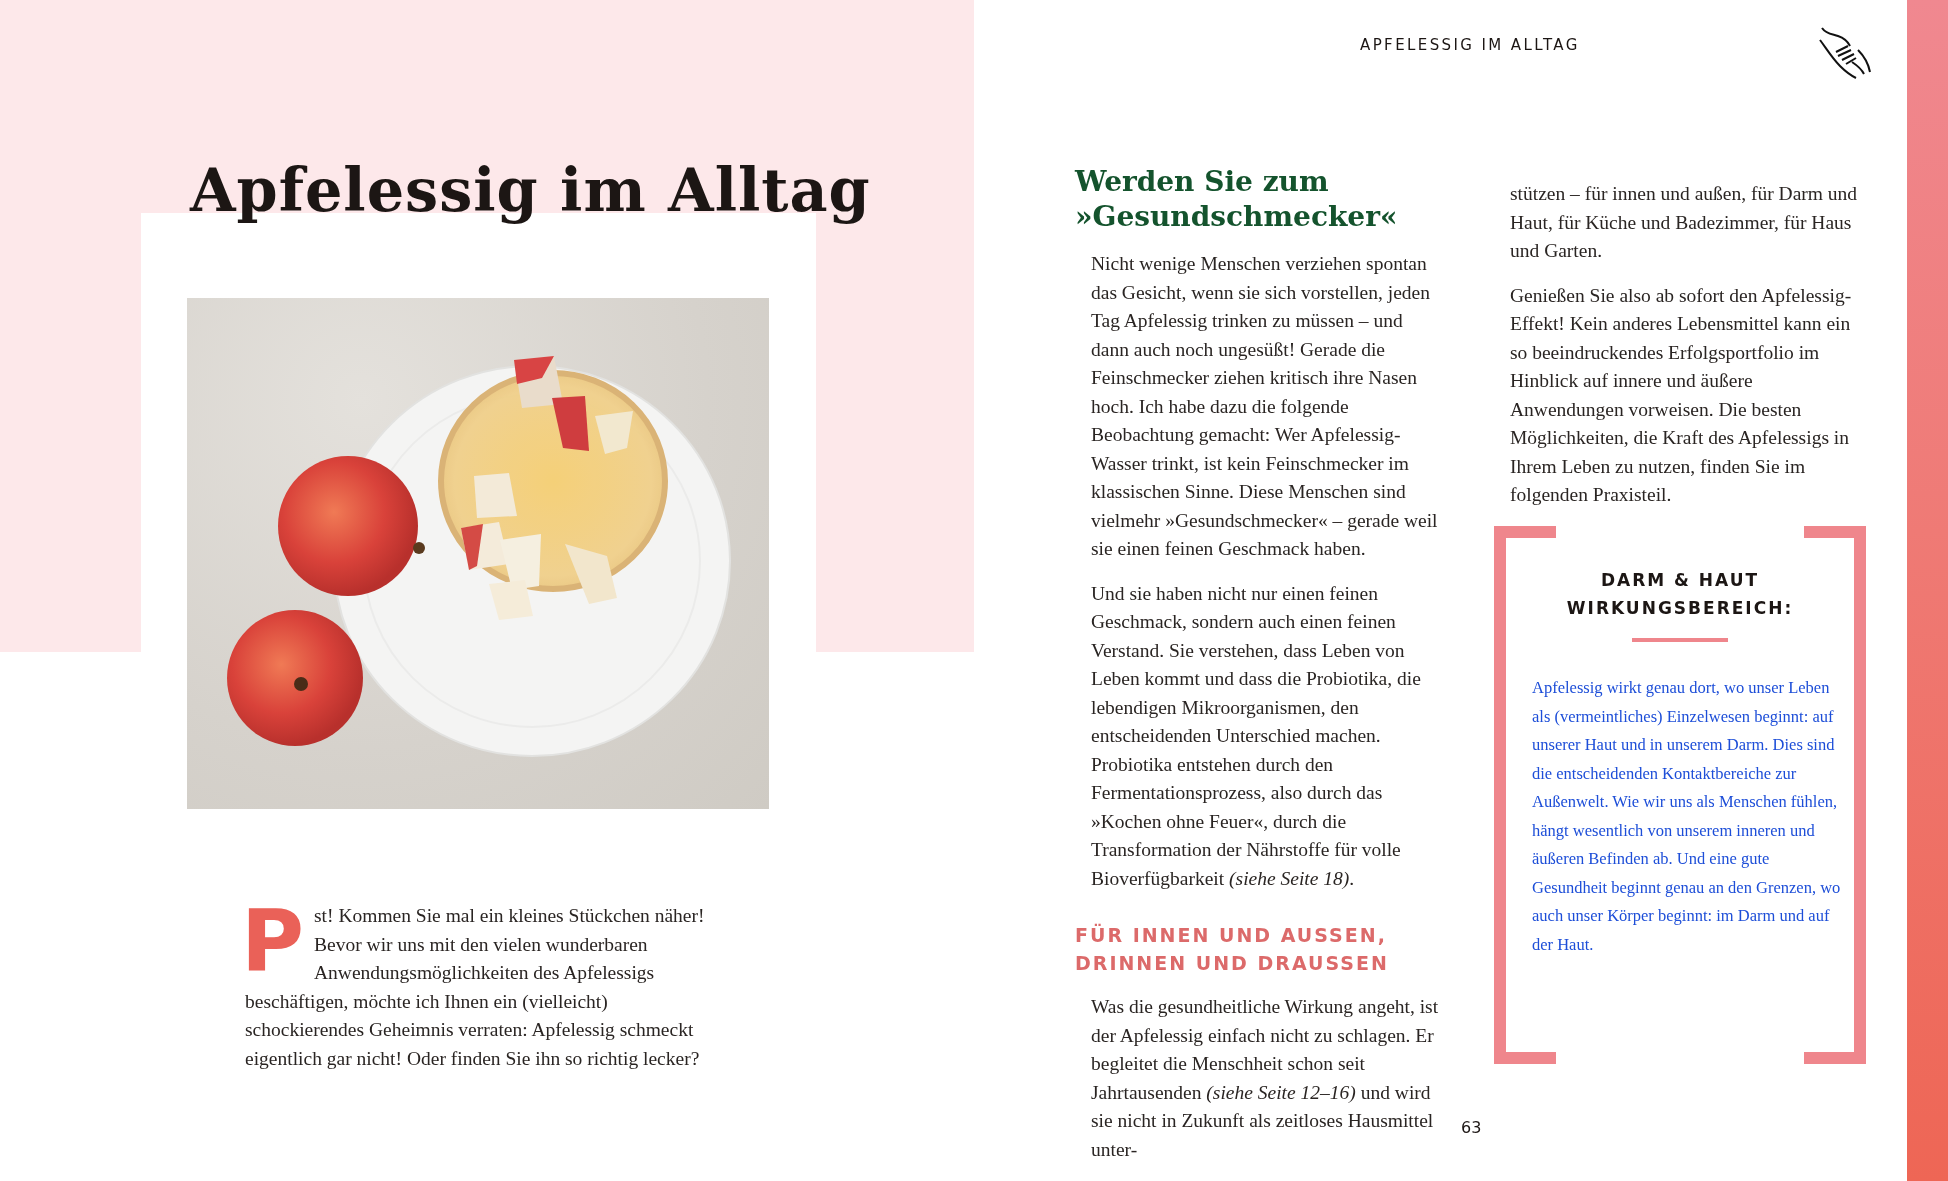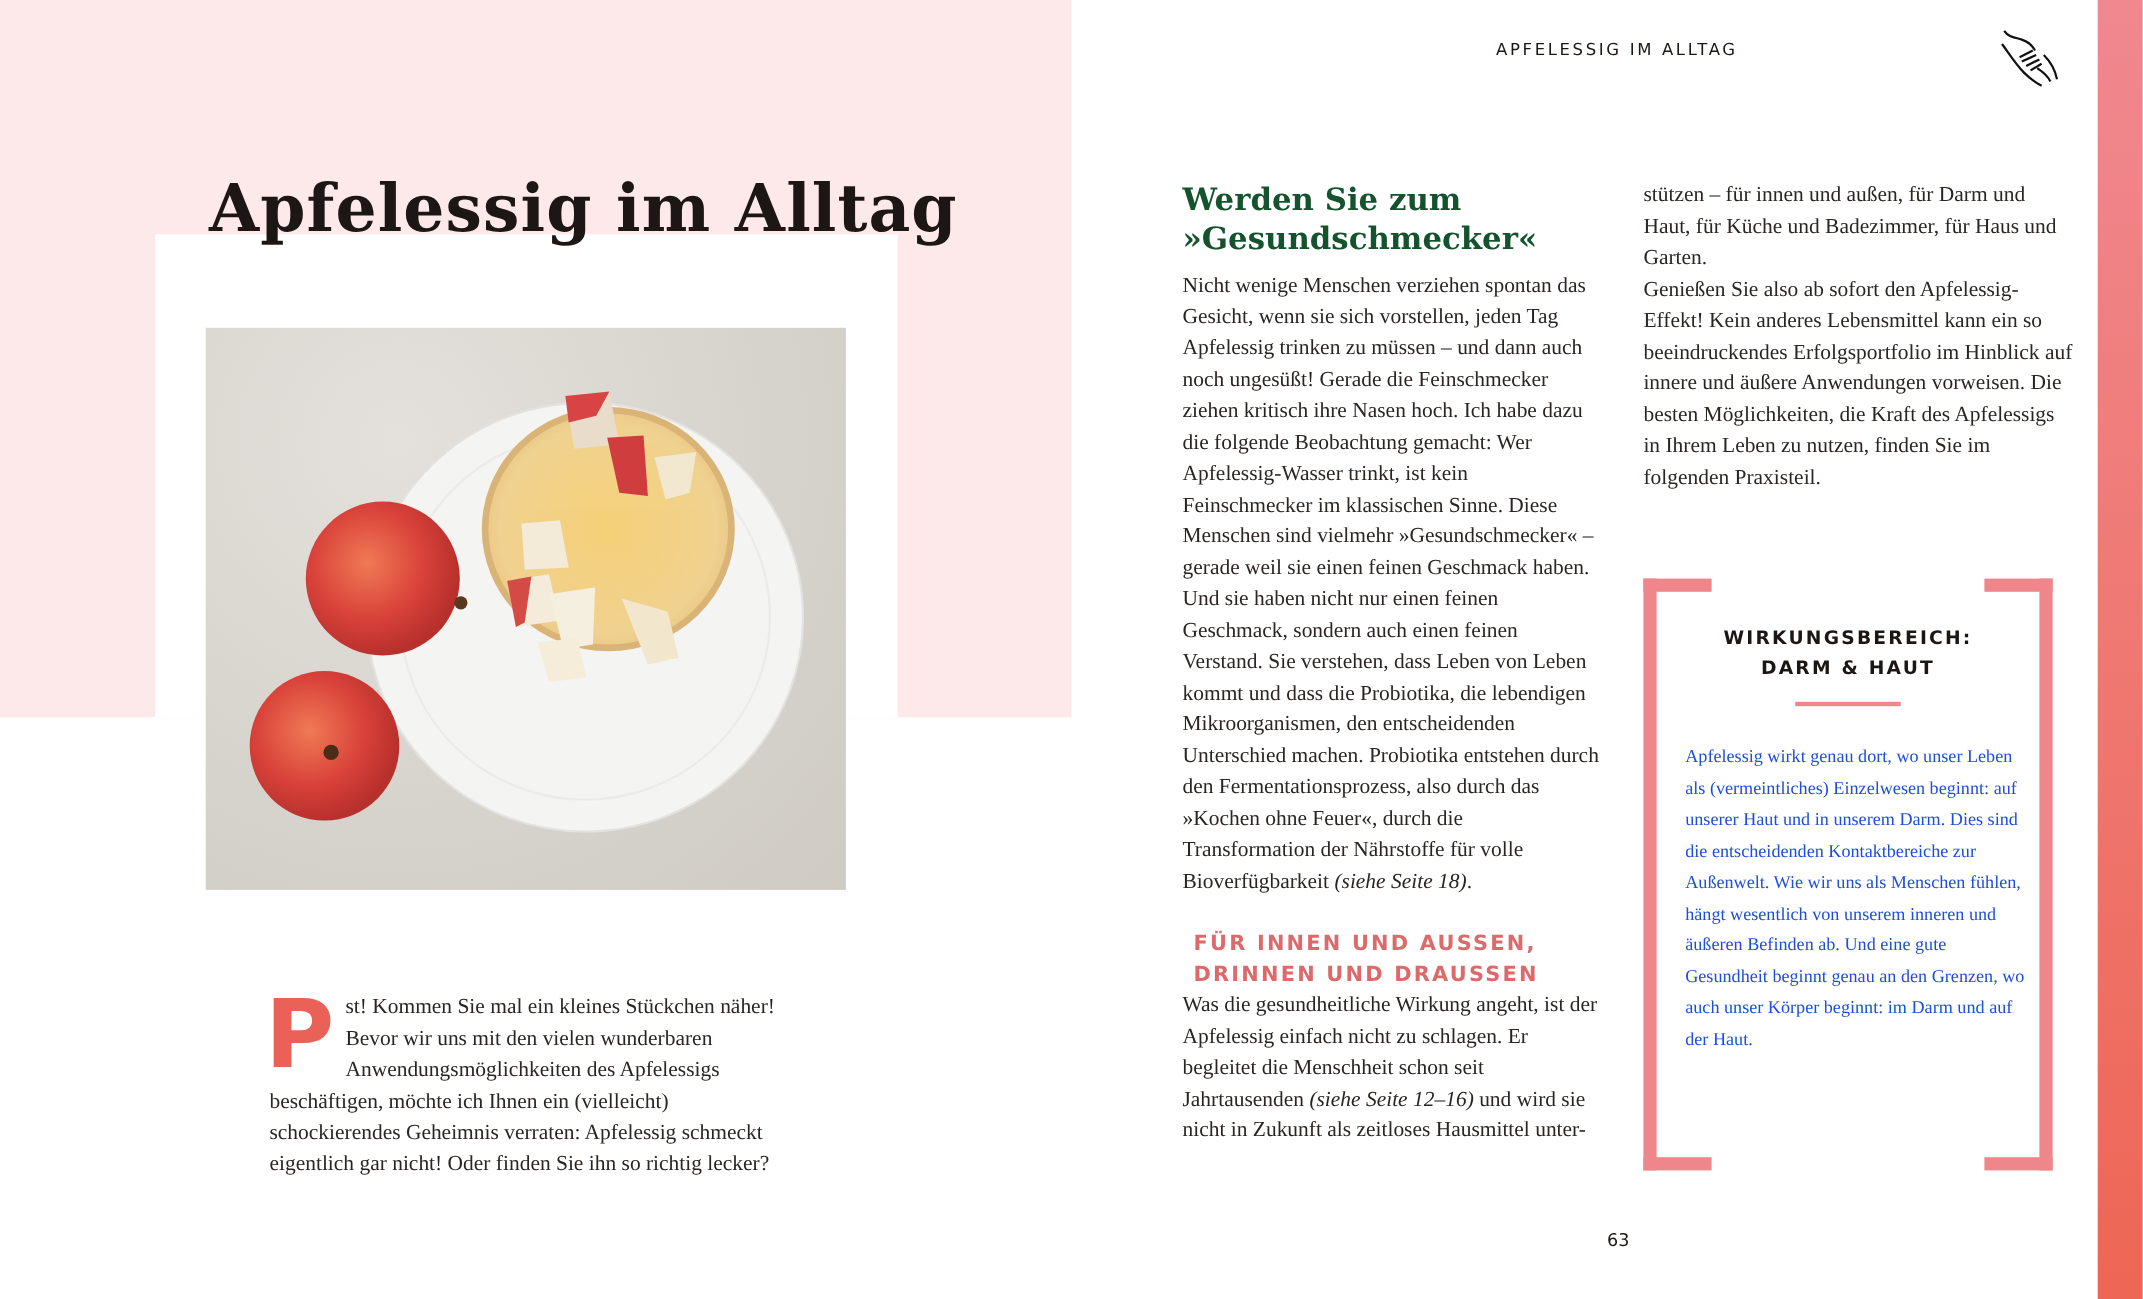--- a/index.html
+++ b/index.html
@@ -18,22 +18,22 @@
              font-size:86px; line-height:70px; margin:4px 10px 0 -4px; height:74px; }
   .running-head { position:absolute; left:1360px; top:36px; font-family:"DejaVu Sans", sans-serif; font-size:15px;
                   letter-spacing:2.4px; color:#1c1614; }
   .hand-icon { position:absolute; left:1818px; top:22px; width:56px; height:58px; }
   .edge-strip { position:absolute; left:1907px; top:0; width:41px; height:1181px;
                 background:linear-gradient(to bottom, #f08890 0%, #ef7a75 45%, #ee6655 100%); }
   .col { position:absolute; font-family:"Liberation Serif", serif; font-size:19.5px; line-height:28.5px; color:#2a2523; }
   .col-1 { left:1075px; top:164px; width:380px; }
   .col-2 { left:1494px; top:164px; width:390px; }
   .h2 { font-family:"DejaVu Serif", serif; font-weight:bold; color:#14532d; font-size:28px; line-height:35px; margin:0 0 12px 0; }
-  .h3 { font-family:"DejaVu Sans", sans-serif; font-weight:bold; color:#dc6a6a; font-size:19px; line-height:28px; letter-spacing:2px; margin:28px 0 0 10px; }
-  .col p { margin:0; }
+  .h3 { font-family:"DejaVu Sans", sans-serif; font-weight:bold; color:#dc6a6a; font-size:19px; line-height:28px; letter-spacing:2px; margin:28px 0 0 0; }
+  .col p { margin:16px; }
   .ital { font-style:italic; }
   .infobox { position:absolute; left:1494px; top:526px; width:372px; height:538px; }
   .bracket { position:absolute; top:0; width:62px; height:538px; box-sizing:border-box; }
   .bracket.left { left:0; border-left:12px solid #ef868c; border-top:12px solid #ef868c; border-bottom:12px solid #ef868c; }
   .bracket.right { right:0; border-right:12px solid #ef868c; border-top:12px solid #ef868c; border-bottom:12px solid #ef868c; }
   .box-title { position:absolute; left:0; right:0; top:40px; text-align:center; font-family:"DejaVu Sans", sans-serif;
                font-weight:bold; font-size:17px; line-height:28px; letter-spacing:2px; color:#1c1614; }
   .box-rule { position:absolute; left:138px; top:112px; width:96px; height:4px; background:#ef868c; }
   .box-body { position:absolute; left:38px; top:148px; width:310px; font-family:Liberation Serif, serif;
               font-size:16.5px; line-height:28.5px; color:#1d4ed8; }
@@ -108,20 +108,20 @@
 
 <div class="col col-2">
   <p>stützen – für innen und außen, für Darm und Haut, für Küche und Badezimmer, für Haus und Garten.</p>
   <p>Genießen Sie also ab sofort den Apfelessig-Effekt! Kein anderes Lebensmittel kann ein so beeindruckendes Erfolgsportfolio im Hinblick auf innere und äußere Anwendungen vorweisen. Die besten Möglichkeiten, die Kraft des Apfelessigs in Ihrem Leben zu nutzen, finden Sie im folgenden Praxisteil.</p>
 </div>
 
 <div class="infobox">
   <div class="bracket left"></div>
   <div class="bracket right"></div>
   <div class="box-title">
+    <div>DARM &amp; HAUT</div>
     <div>WIRKUNGSBEREICH:</div>
-    <div>DARM &amp; HAUT</div>
   </div>
   <div class="box-rule"></div>
   <div class="box-body">Apfelessig wirkt genau dort, wo unser Leben als (vermeintliches) Einzelwesen beginnt: auf unserer Haut und in unserem Darm. Dies sind die entscheidenden Kontaktbereiche zur Außenwelt. Wie wir uns als Menschen fühlen, hängt wesentlich von unserem inneren und äußeren Befinden ab. Und eine gute Gesundheit beginnt genau an den Grenzen, wo auch unser Körper beginnt: im Darm und auf der Haut.</div>
 </div>
 
 <div class="page-number">63</div>
 
 </body></html>

